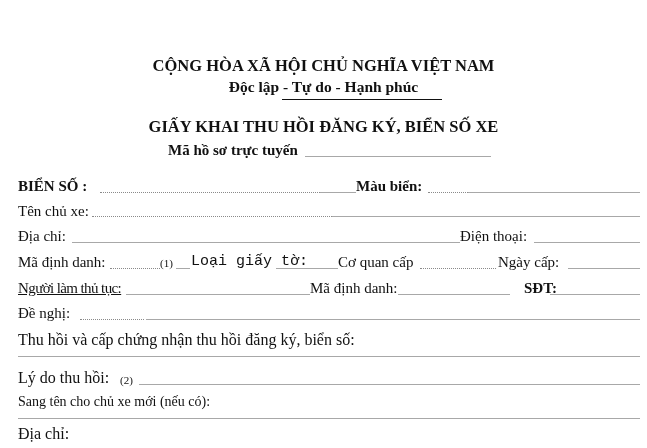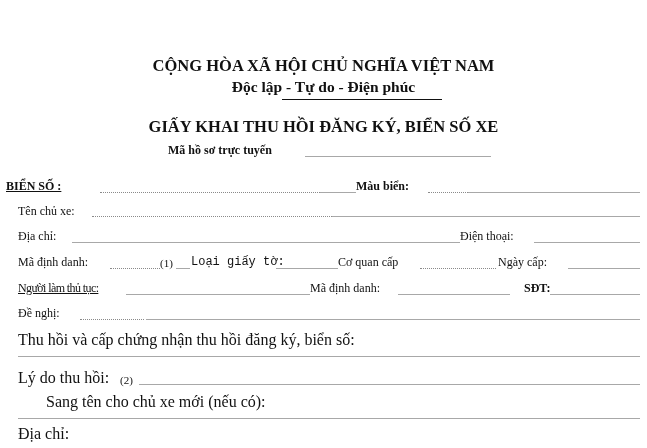--- a/index.html
+++ b/index.html
@@ -3,38 +3,38 @@
 <meta charset="utf-8">
 <style>
   html, body { margin: 0; padding: 0; background: #ffffff; }
   body {
     width: 647px; height: 448px; overflow: hidden; position: relative;
     font-family: "Liberation Serif", "DejaVu Serif", serif; color: #111;
   }
   .abs { position: absolute; white-space: nowrap; }
   .hdr { font-weight: bold; font-size: 16.5px; left: 0; width: 647px; text-align: center; }
   .bold { font-weight: bold; }
-  .txt { font-size: 12px; line-height: 18px; }
+  .txt { font-size: 15px; line-height: 18px; }
   .small { font-size: 11px; }
   .line { position: absolute; height: 0; border-top: 1px solid #a8a8a8; }
   .dots { position: absolute; height: 0; border-top: 1px dotted #8a8a8a; }
   .ul { position: absolute; height: 0; border-top: 1.5px solid #111; }
 </style>
 </head>
 <body>
 
 <div class="abs hdr" style="top:56px;">CỘNG HÒA XÃ HỘI CHỦ NGHĨA VIỆT NAM</div>
-<div class="abs hdr" style="top:78px; font-size:15.5px;">Độc lập - Tự do - Điện phúc</div>
+<div class="abs hdr" style="top:78px; font-size:15.5px;">Độc lập - Tự do - Hạnh phúc</div>
 <div class="ul" style="left:282px; top:99px; width:160px;"></div>
 
 <div class="abs hdr" style="top:117px;">GIẤY KHAI THU HỒI ĐĂNG KÝ, BIỂN SỐ XE</div>
 <div class="abs bold txt" style="left:168px; top:141px;">Mã hồ sơ trực tuyến</div>
 <div class="line" style="left:305px; top:156px; width:186px;"></div>
 
-<div class="abs bold txt" style="left:6px; top:177px;text-decoration:underline;">BIỂN SỐ :</div>
+<div class="abs bold txt" style="left:18px; top:177px;">BIỂN SỐ :</div>
 <div class="dots" style="left:100px; top:192px; width:220px;"></div>
 <div class="line" style="left:320px; top:192px; width:36px;"></div>
 <div class="abs bold txt" style="left:356px; top:177px;text-align:center;">Màu biển:</div>
 <div class="dots" style="left:428px; top:192px; width:40px;"></div>
 <div class="line" style="left:468px; top:192px; width:172px;"></div>
 
 <div class="abs txt" style="left:18px; top:202px;">Tên chủ xe:</div>
 <div class="dots" style="left:92px; top:216px; width:240px;"></div>
 <div class="line" style="left:332px; top:216px; width:308px;"></div>
 
@@ -65,16 +65,16 @@
 <div class="dots" style="left:80px; top:319px; width:64px;"></div>
 <div class="line" style="left:146px; top:319px; width:494px;"></div>
 
 <div class="abs txt" style="left:18px; top:331px; font-size:16px;">Thu hồi và cấp chứng nhận thu hồi đăng ký, biển số:</div>
 <div class="line" style="left:18px; top:356px; width:622px;"></div>
 
 <div class="abs txt" style="left:18px; top:369px; font-size:16px;">Lý do thu hồi:</div>
 <div class="abs small" style="left:120px; top:374px;">(2)</div>
 <div class="line" style="left:139px; top:384px; width:501px;"></div>
 
-<div class="abs txt" style="left:18px; top:393px; font-size:16px;margin-left:28px;">Sang tên cho chủ xe mới (nếu có):</div>
+<div class="abs txt" style="left:18px; top:393px; font-size:14px;">Sang tên cho chủ xe mới (nếu có):</div>
 <div class="line" style="left:18px; top:418px; width:622px;"></div>
 
 <div class="abs txt" style="left:18px; top:425px; font-size:16px;">Địa chỉ:</div>
 
 </body></html>

